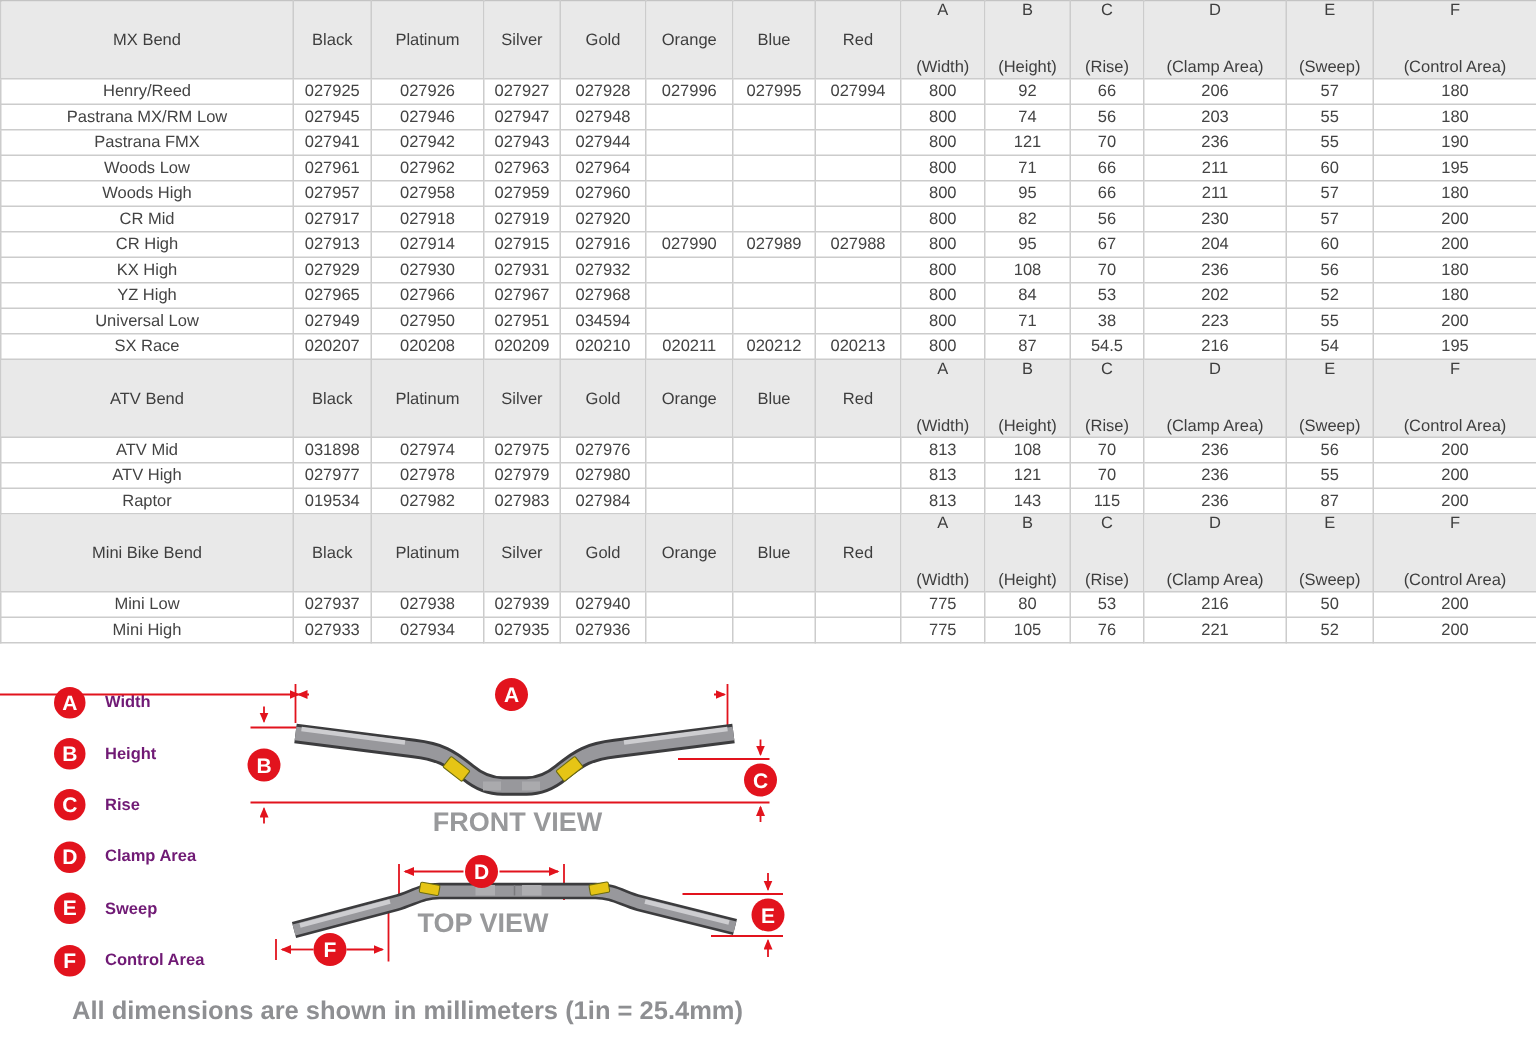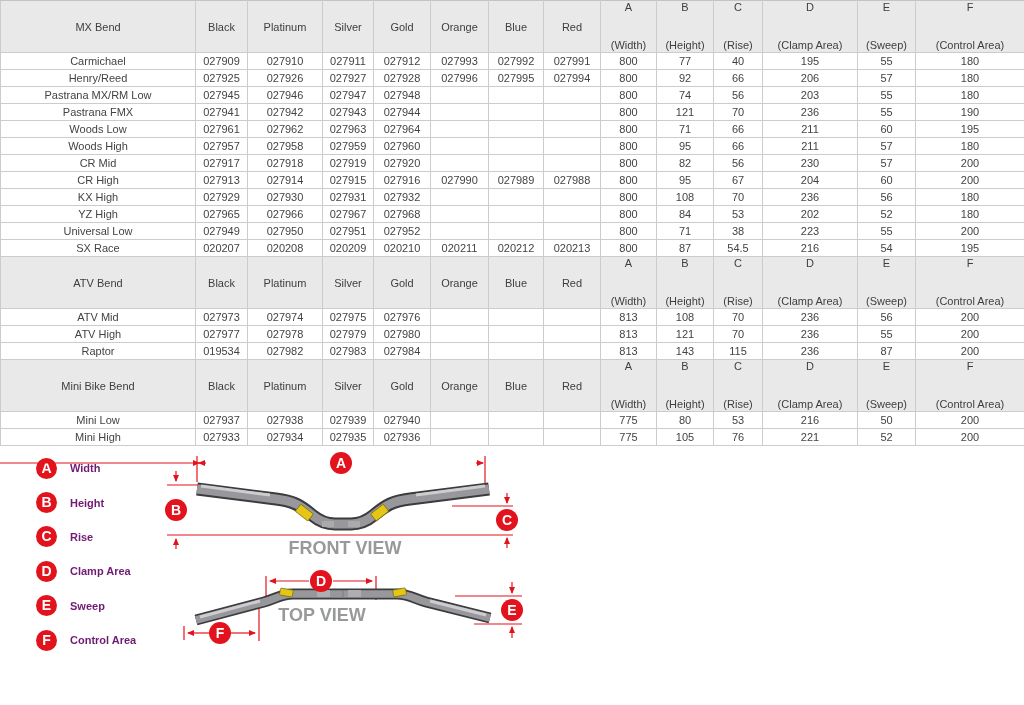--- a/index.html
+++ b/index.html
@@ -74,36 +74,20 @@
           <td>
             <div class="l1">E</div>
             <div class="l2">(Sweep)</div>
           </td>
           <td>
             <div class="l1">F</div>
             <div class="l2">(Control Area)</div>
           </td>
         </tr>
         <tr class="data-row">
-          <td>Carmichael</td>
-          <td>027909</td>
-          <td>027910</td>
-          <td>027911</td>
-          <td>027912</td>
-          <td>027993</td>
-          <td>027992</td>
-          <td>027991</td>
-          <td>800</td>
-          <td>77</td>
-          <td>40</td>
-          <td>195</td>
-          <td>55</td>
-          <td>180</td>
-        </tr>
-        <tr class="data-row">
           <td>Henry/Reed</td>
           <td>027925</td>
           <td>027926</td>
           <td>027927</td>
           <td>027928</td>
           <td>027996</td>
           <td>027995</td>
           <td>027994</td>
           <td>800</td>
           <td>92</td>
@@ -238,21 +222,21 @@
           <td>53</td>
           <td>202</td>
           <td>52</td>
           <td>180</td>
         </tr>
         <tr class="data-row">
           <td>Universal Low</td>
           <td>027949</td>
           <td>027950</td>
           <td>027951</td>
-          <td>027952</td>
+          <td>034594</td>
           <td></td>
           <td></td>
           <td></td>
           <td>800</td>
           <td>71</td>
           <td>38</td>
           <td>223</td>
           <td>55</td>
           <td>200</td>
         </tr>
@@ -301,21 +285,21 @@
             <div class="l1">E</div>
             <div class="l2">(Sweep)</div>
           </td>
           <td>
             <div class="l1">F</div>
             <div class="l2">(Control Area)</div>
           </td>
         </tr>
         <tr class="data-row">
           <td>ATV Mid</td>
-          <td>027973</td>
+          <td>031898</td>
           <td>027974</td>
           <td>027975</td>
           <td>027976</td>
           <td></td>
           <td></td>
           <td></td>
           <td>813</td>
           <td>108</td>
           <td>70</td>
           <td>236</td>
@@ -538,14 +522,15 @@
         </g>
         <g>
           <circle cx="220" cy="199" r="11" fill="#e2131d"></circle>
           <text x="220" y="204" text-anchor="middle" font-size="14" font-weight="bold" fill="#fff" font-family="Liberation Sans, sans-serif">F</text>
         </g>
 
         <text x="322" y="187" text-anchor="middle" font-size="18" font-weight="bold" fill="#98999b" font-family="Liberation Sans, sans-serif">TOP VIEW</text>
       </g>
     </svg>
 
+    <div class="note">All dimensions are shown in millimeters (1in = 25.4mm)</div>
   </div>
 </div>
 
 </body></html>

